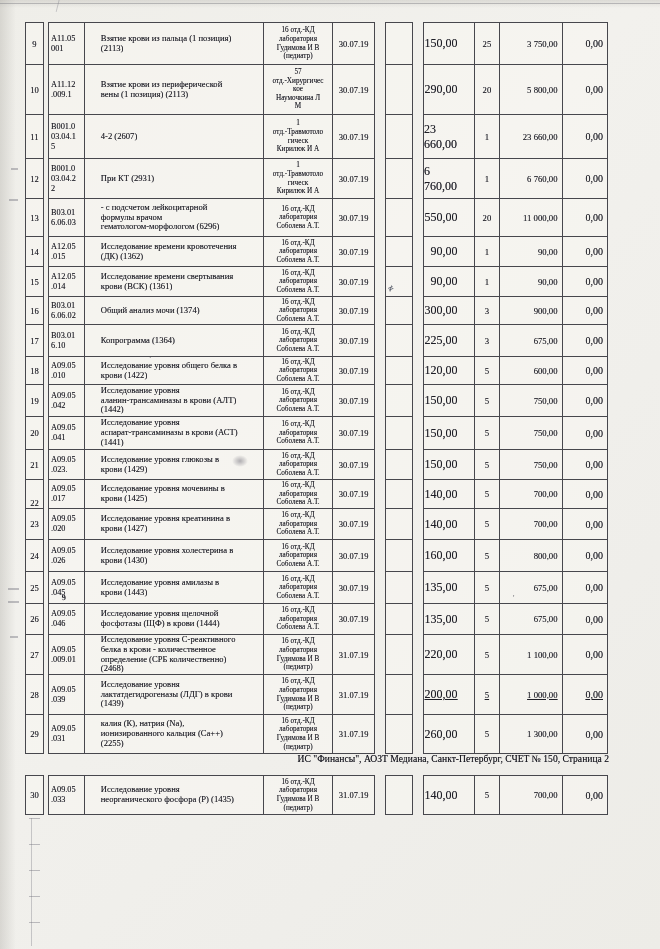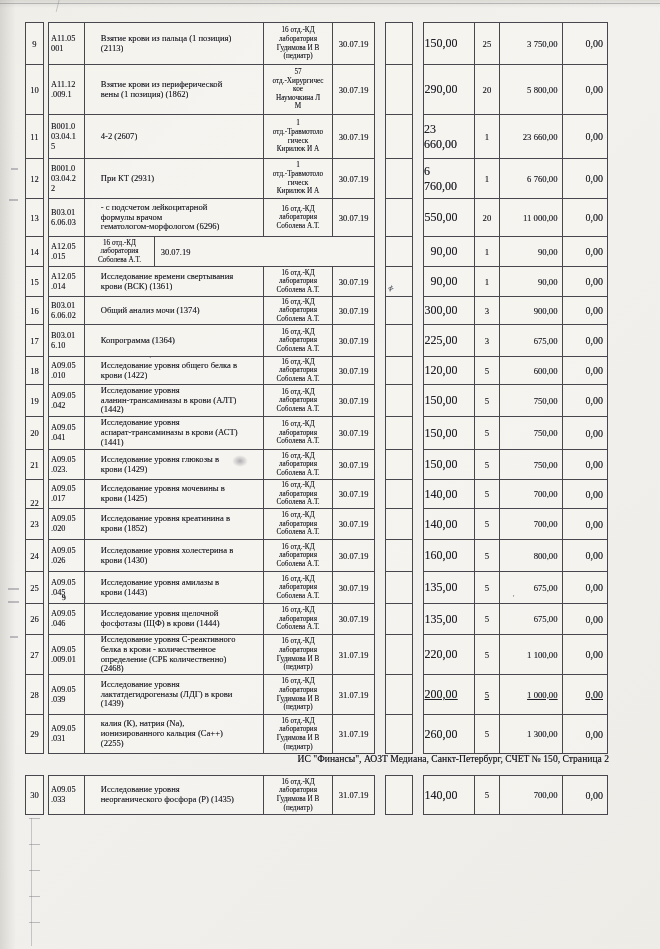--- a/index.html
+++ b/index.html
@@ -152,21 +152,21 @@
         </div>
         <div class="c date">30.07.19</div>
       </div>
       <div class="r" style="height: 50px;">
         <div class="c code">
           <div>A11.12</div>
           <div>.009.1</div>
         </div>
         <div class="c desc">
           <div>Взятие крови из периферической</div>
-          <div>вены (1 позиция) (1862)</div>
+          <div>вены (1 позиция) (2113)</div>
         </div>
         <div class="c dept">
           <div>57</div>
           <div>отд.-Хирургичес</div>
           <div>кое</div>
           <div>Наумочкина Л</div>
           <div>М</div>
         </div>
         <div class="c date">30.07.19</div>
       </div>
@@ -219,20 +219,24 @@
           <div>лаборатория</div>
           <div>Соболева А.Т.</div>
         </div>
         <div class="c date">30.07.19</div>
       </div>
       <div class="r" style="height: 30px;">
         <div class="c code">
           <div>A12.05</div>
           <div>.015</div>
         </div>
+        <div class="c desc">
+          <div>Исследование времени кровотечения</div>
+          <div>(ДК) (1362)</div>
+        </div>
         <div class="c dept">
           <div>16 отд.-КД</div>
           <div>лаборатория</div>
           <div>Соболева А.Т.</div>
         </div>
         <div class="c date">30.07.19</div>
       </div>
       <div class="r" style="height: 30px;">
         <div class="c code">
           <div>A12.05</div>
@@ -361,21 +365,21 @@
         </div>
         <div class="c date">30.07.19</div>
       </div>
       <div class="r" style="height: 31px;">
         <div class="c code">
           <div>A09.05</div>
           <div>.020</div>
         </div>
         <div class="c desc">
           <div>Исследование уровня креатинина в</div>
-          <div>крови (1852)</div>
+          <div>крови (1427)</div>
         </div>
         <div class="c dept">
           <div>16 отд.-КД</div>
           <div>лаборатория</div>
           <div>Соболева А.Т.</div>
         </div>
         <div class="c date">30.07.19</div>
       </div>
       <div class="r" style="height: 32px;">
         <div class="c code">

